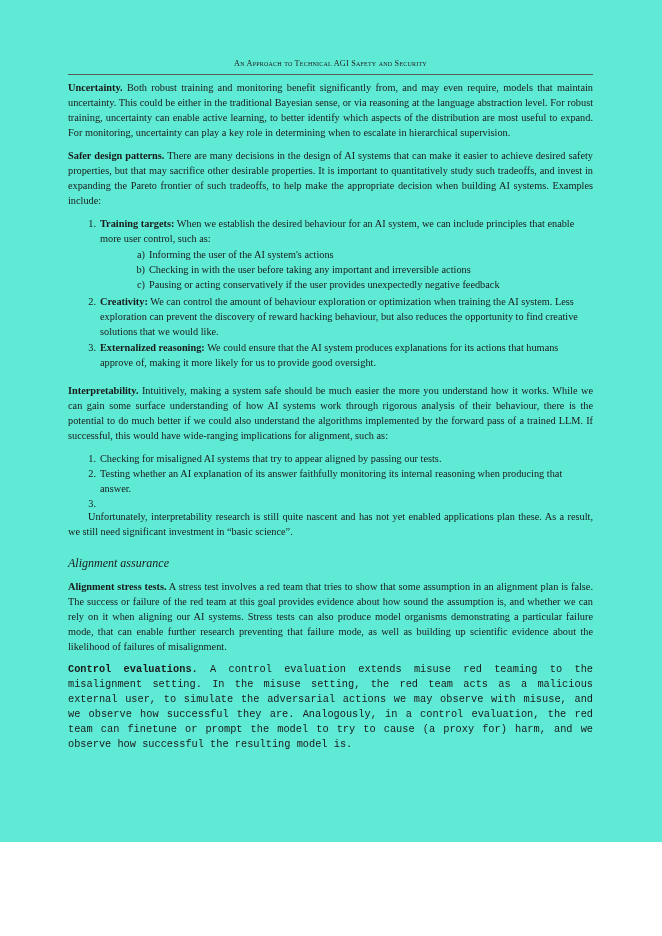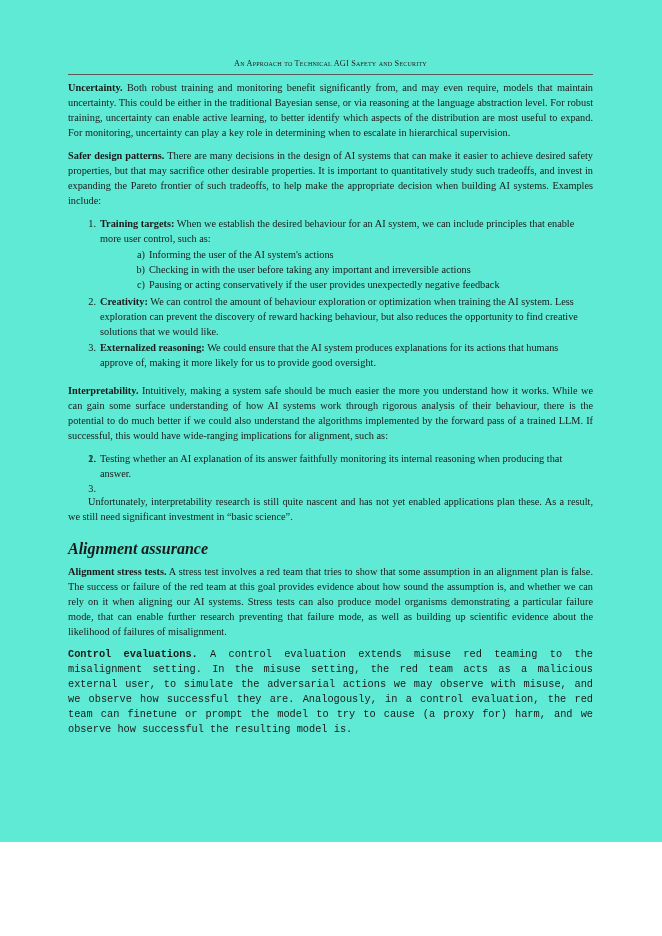--- a/index.html
+++ b/index.html
@@ -64,23 +64,23 @@
   p.para.last {
     margin-bottom: 0;
     font-family: Liberation Mono, monospace;
   }
   .lead {
     font-weight: bold;
   }
 
   h3.subsec {
     margin: 0 0 8px 0;
-    font-size: 16px;
+    font-size: 12px;
     font-style: italic;
-    font-weight: bold;
+    font-weight: normal;
     line-height: 15px;
   }
   h3.subsec.gap-before {
     margin-top: 17px;
   }
 
   
   ol.numlist {
     list-style: none;
     margin: 4px 0 6px 0;
@@ -183,20 +183,21 @@
         <span class="marker">3.</span>
         <span class="lead">Externalized reasoning:</span><span> We could ensure that the AI system produces explanations for its actions that humans approve of, making it more likely for us to provide good oversight.</span>
       </li>
     </ol>
 
     <p class="para gap-before"><span class="lead">Interpretability.</span><span> Intuitively, making a system safe should be much easier the more you understand how it works. While we can gain some surface understanding of how AI systems work through rigorous analysis of their behaviour, there is the potential to do much better if we could also understand the algorithms implemented by the forward pass of a trained LLM. If successful, this would have wide-ranging implications for alignment, such as:</span></p>
 
     <ol class="numlist list-block-2">
       <li>
         <span class="marker">1.</span>
+        <span>Checking for misaligned AI systems that try to appear aligned by passing our tests.</span>
       </li>
       <li>
         <span class="marker">2.</span>
         <span>Testing whether an AI explanation of its answer faithfully monitoring its internal reasoning when producing that answer.</span>
       </li>
       <li>
         <span class="marker">3.</span>
       </li>
     </ol>
 

